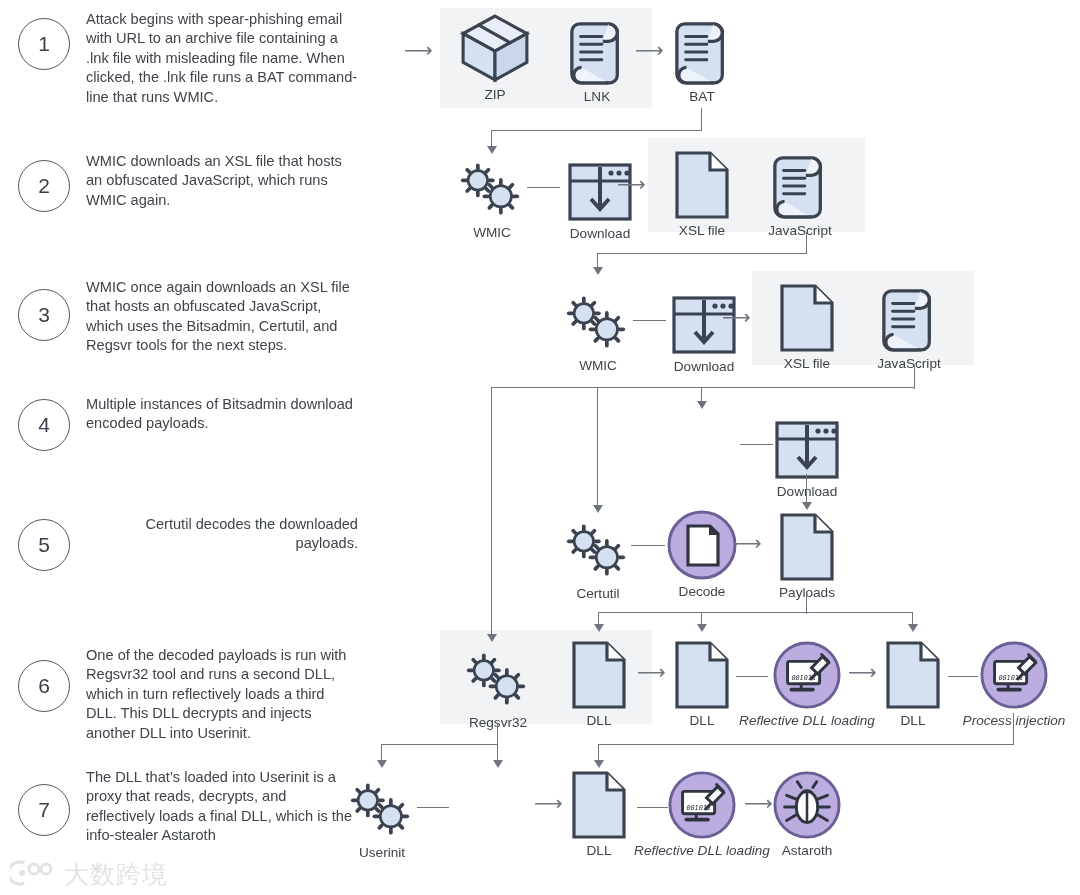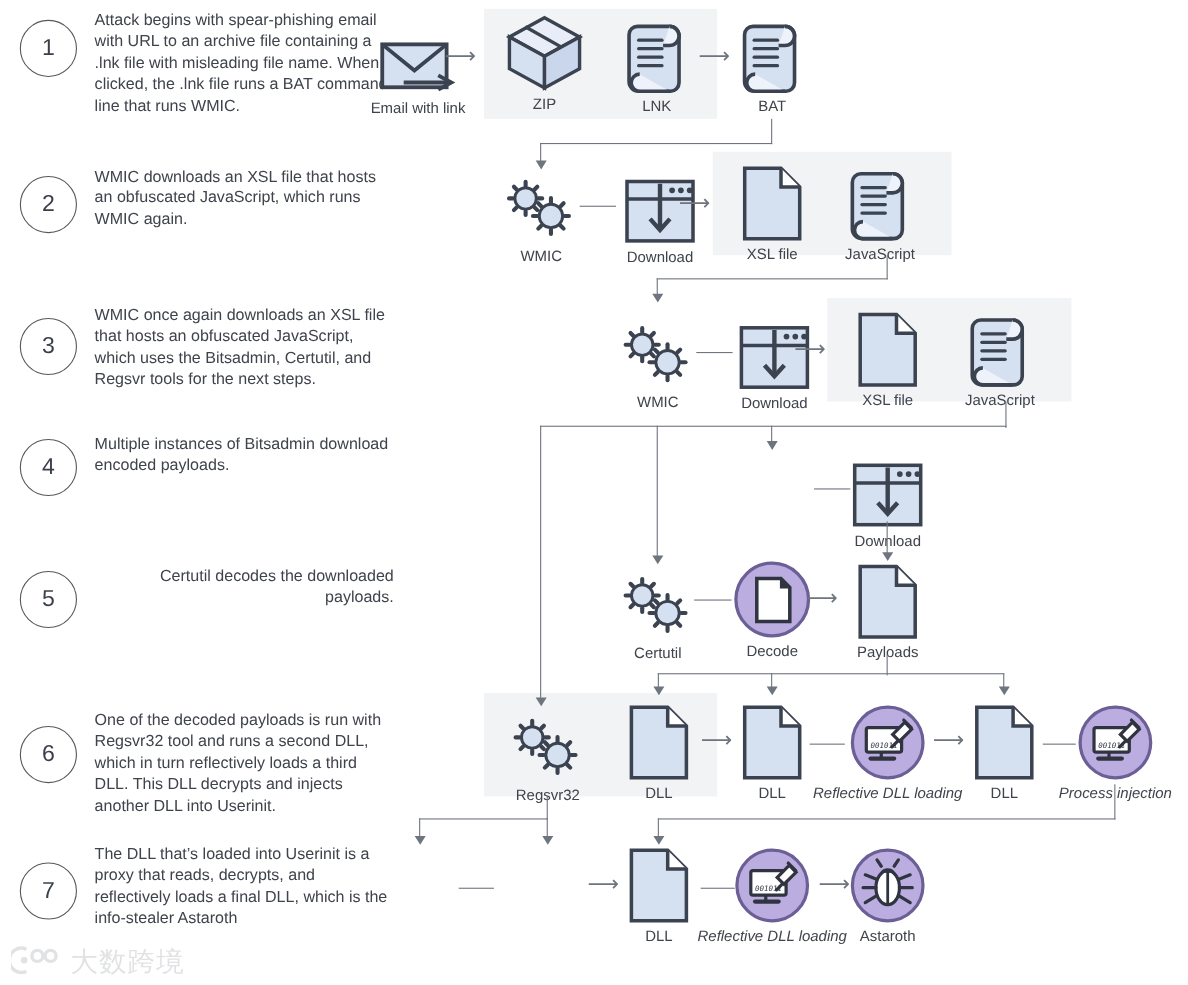--- a/index.html
+++ b/index.html
@@ -187,28 +187,20 @@
             <path d="M25 38 L13 38"></path>
             <path d="M25 46 L15 52"></path>
           <path d="M47 30 L57 26"></path>
             <path d="M47 38 L59 38"></path>
             <path d="M47 46 L57 52"></path>
         </g>
       </symbol>
     </defs>
   </svg>
 
-  <div class="node" style="left:328px;top:18px;">
-    <div class="glyph">
-        <svg width="70" height="52">
-          <use href="#i-envelope" width="70" height="52"></use>
-        </svg>
-      </div>
-    <div class="cap">Email with link</div>
-  </div>
   <div class="chev" style="left:404px;top:40px;">⟶</div>
 
   <div class="node" style="left:545px;top:16px;">
     <div class="glyph">
         <svg width="58" height="70">
           <use href="#i-scroll" width="58" height="70"></use>
         </svg>
       </div>
     <div class="cap">LNK</div>
   </div>
@@ -425,20 +417,28 @@
   <div class="ln v" style="left:381px;top:744px;height:18px;"></div>
   <div class="arw down" style="left:377px;top:760px;"></div>
   <div class="ln v" style="left:497px;top:744px;height:18px;"></div>
   <div class="arw down" style="left:493px;top:760px;"></div>
 
   <div class="ln v" style="left:1013px;top:713px;height:32px;"></div>
   <div class="ln h" style="left:598px;top:744px;width:416px;"></div>
   <div class="ln v" style="left:598px;top:744px;height:18px;"></div>
   <div class="arw down" style="left:594px;top:760px;"></div>
 
+  <div class="node" style="left:330px;top:772px;">
+    <div class="glyph">
+        <svg width="82" height="62">
+          <use href="#i-gears" width="82" height="62"></use>
+        </svg>
+      </div>
+    <div class="cap">Userinit</div>
+  </div>
   <div class="ln h" style="left:417px;top:807px;width:32px;"></div>
   <div class="chev" style="left:534px;top:793px;">⟶</div>
   <div class="node" style="left:547px;top:770px;">
     <div class="glyph">
         <svg width="56" height="70">
           <use href="#i-doc" width="56" height="70"></use>
         </svg>
       </div>
     <div class="cap">DLL</div>
   </div>

